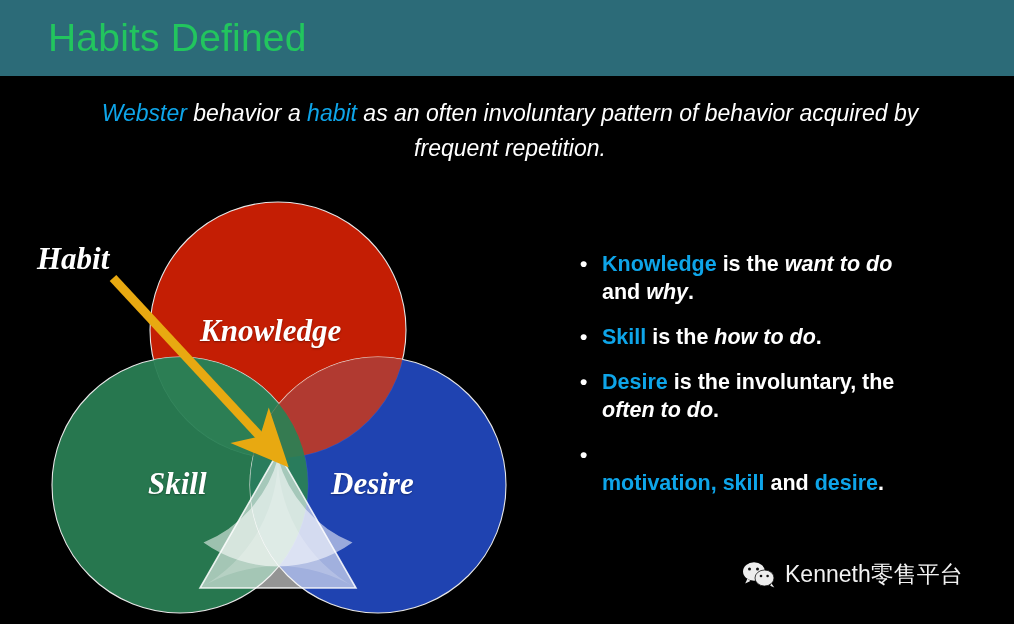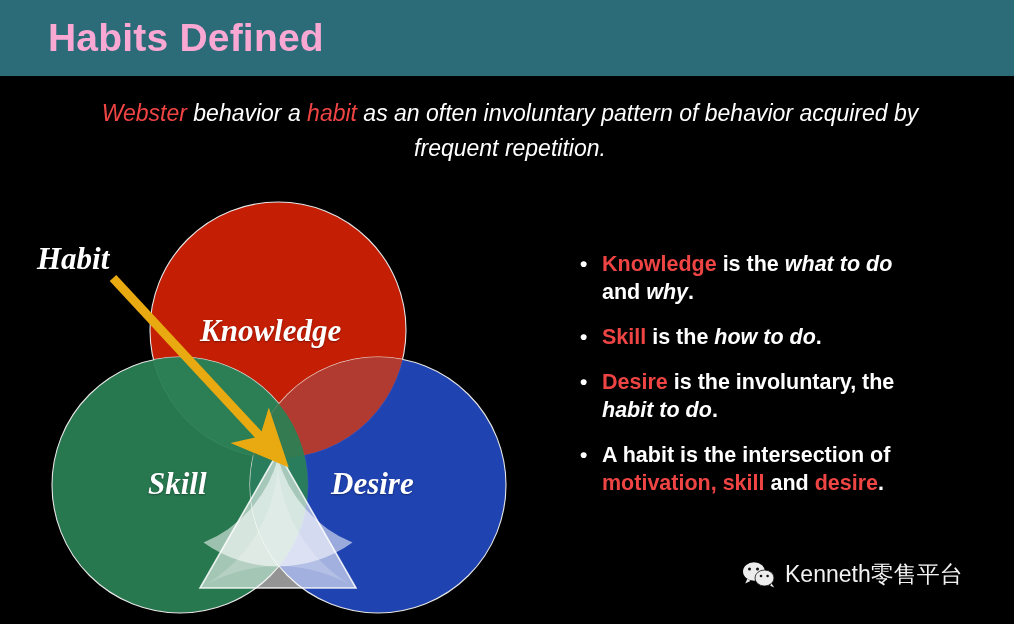--- a/index.html
+++ b/index.html
@@ -22,41 +22,41 @@
     left: 0; top: 0;
     width: 1014px;
     height: 76px;
     background: #2C6B78;
   }
   #slide-title {
     position: absolute;
     left: 48px;
     top: 16px;
     font-size: 39px;
-    font-weight: bold;
-    color: #f9a8d4;
+    font-weight: normal;
+    color: #22c55e;
     letter-spacing: 0.2px;
     white-space: nowrap;
     font-family: "Liberation Sans", sans-serif;
   }
 
   
   #definition {
     position: absolute;
     left: 60px;
     top: 96px;
     width: 900px;
     text-align: center;
     font-size: 23px;
     font-style: italic;
     line-height: 35px;
     color: #FFFFFF;
     font-family: "Liberation Sans", sans-serif;
   }
-  .hl-yellow { color: #ef4444; }
+  .hl-yellow { color: #0ea5e9; }
 
   
   #venn {
     position: absolute;
     left: 0;
     top: 180px;
     width: 560px;
     height: 444px;
   }
 
@@ -186,38 +186,38 @@
   <div id="habit-label">Habit</div>
 
   <div class="venn-caption" id="cap-knowledge">Knowledge</div>
   <div class="venn-caption" id="cap-skill">Skill</div>
   <div class="venn-caption" id="cap-desire">Desire</div>
 
   <div id="bullets">
 
     <div class="bullet">
       <span class="dot">•</span>
-      <span class="hl-yellow">Knowledge</span><span> is the </span><i>what to do</i><br>
+      <span class="hl-yellow">Knowledge</span><span> is the </span><i>want to do</i><br>
       <span>and </span><i>why</i><span>.</span>
     </div>
 
     <div class="bullet">
       <span class="dot">•</span>
       <span class="hl-yellow">Skill</span><span> is the </span><i>how to do</i><span>.</span>
     </div>
 
     <div class="bullet">
       <span class="dot">•</span>
       <span class="hl-yellow">Desire</span><span> is the involuntary, the</span><br>
-      <i>habit to do</i><span>.</span>
-    </div>
-
-    <div class="bullet">
-      <span class="dot">•</span>
-      <span>A habit is the intersection of</span><br>
+      <i>often to do</i><span>.</span>
+    </div>
+
+    <div class="bullet">
+      <span class="dot">•</span>
+      <br>
       <span class="hl-yellow">motivation,</span>
       <span class="hl-yellow">skill</span><span> and </span><span class="hl-yellow">desire</span><span>.</span>
     </div>
 
   </div>
 
   <div id="watermark">
     <svg width="34" height="28" viewBox="0 0 34 28">
       <ellipse cx="12" cy="10.5" rx="11" ry="9.2" fill="#EDEDED"></ellipse>
       <path d="M5.5,17.5 L3.2,22.6 L8.4,19.9 Z" fill="#EDEDED"></path>

